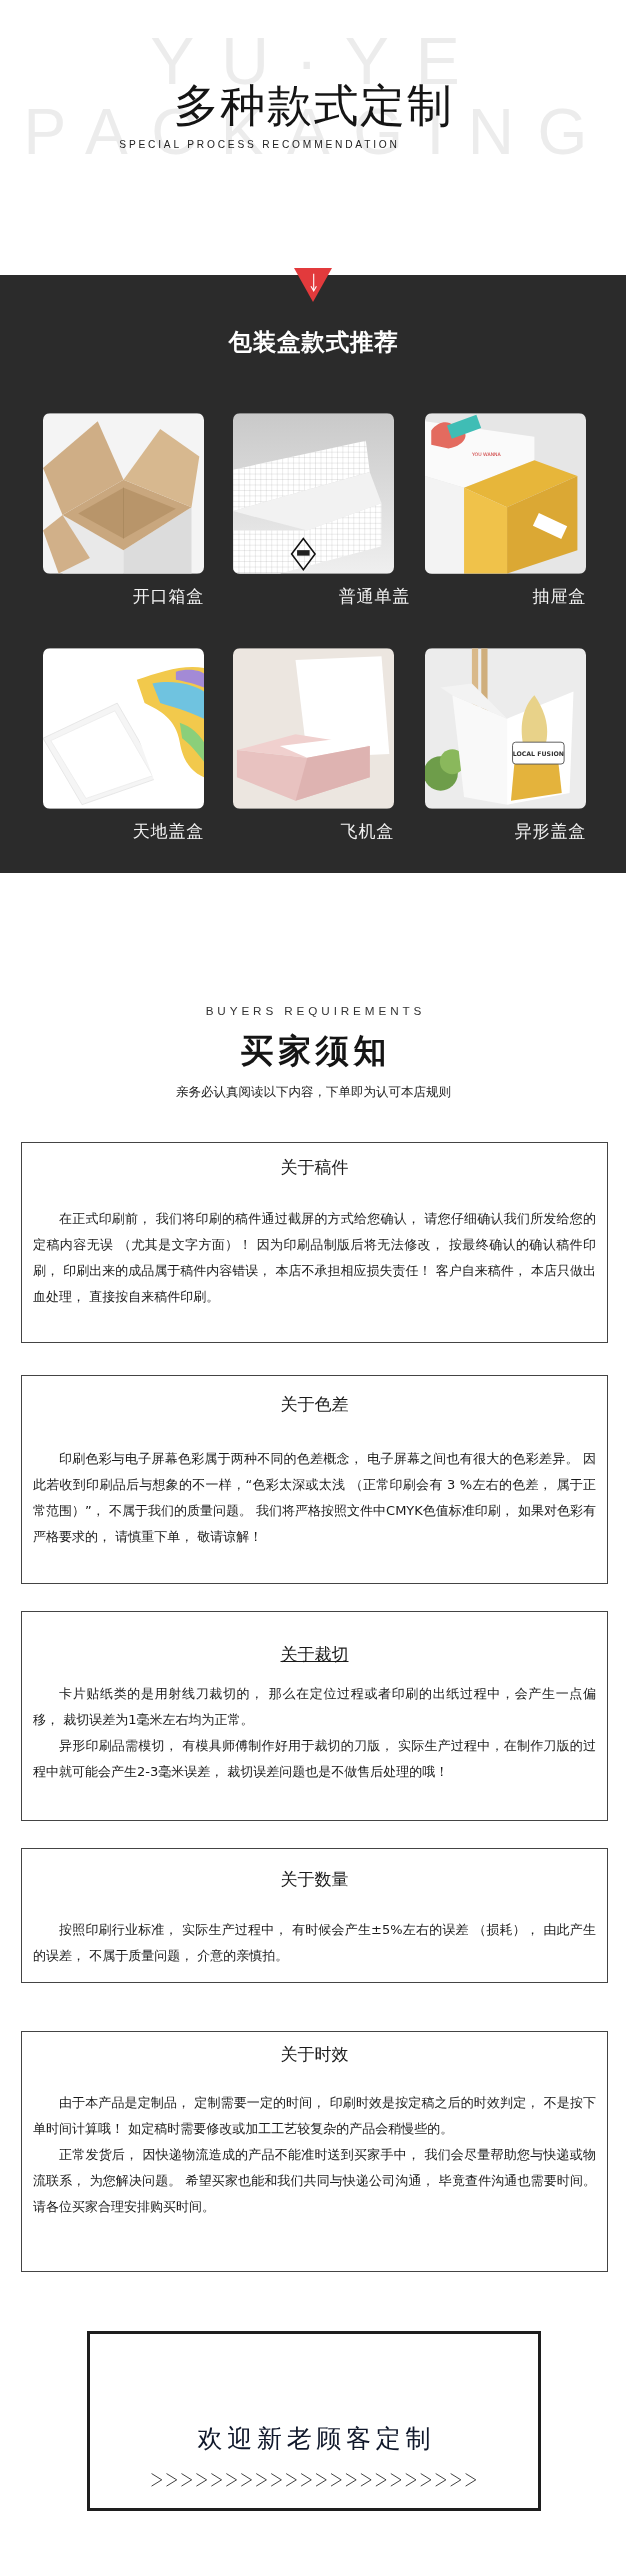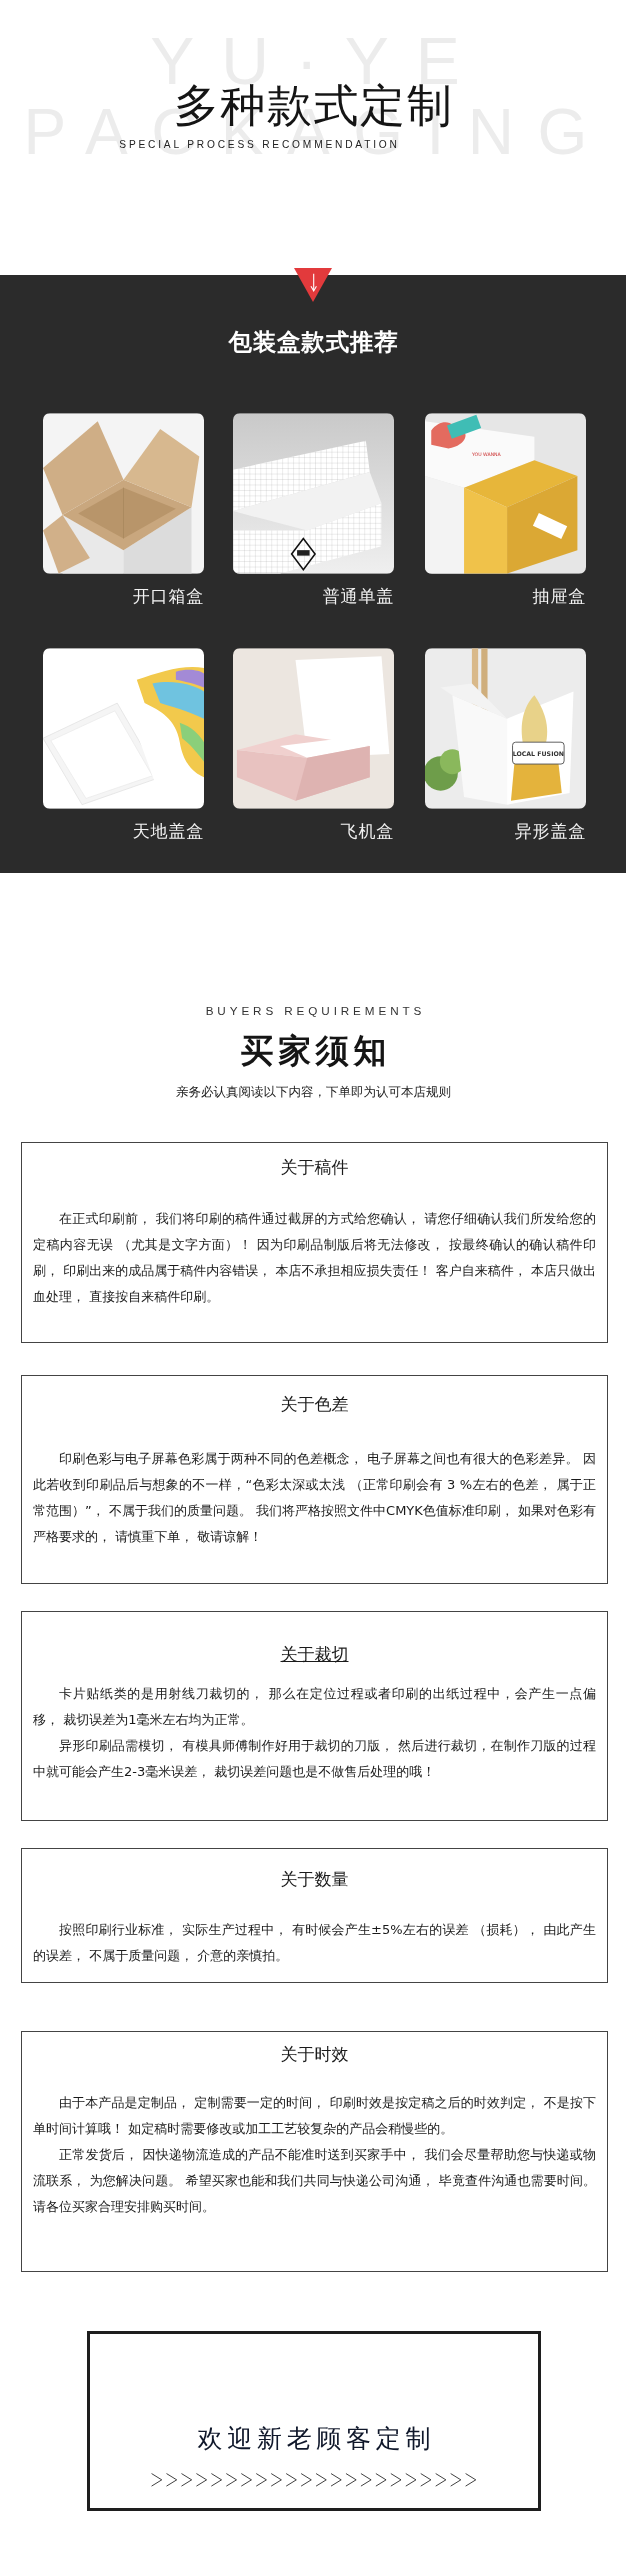--- a/index.html
+++ b/index.html
@@ -86,21 +86,21 @@
     <rect width="206" height="205" fill="url(#bg2)"></rect>
     <polygon points="0,72 170,35 175,75 0,125" fill="#ffffff"></polygon>
     <polygon points="0,72 170,35 175,75 0,125" fill="url(#grid)"></polygon>
     <polygon points="0,125 175,75 190,115 95,150" fill="#f2f2f2"></polygon>
     <polygon points="0,150 95,150 190,115 190,170 60,205 0,205" fill="#ffffff"></polygon>
     <polygon points="0,150 95,150 190,115 190,170 60,205 0,205" fill="url(#grid)"></polygon>
     <polygon points="75,180 90,160 105,180 90,200" fill="none" stroke="#111" stroke-width="2"></polygon>
     <rect x="82" y="175" width="16" height="7" fill="#222"></rect>
   </svg>
 </div>
-<div class="card-label" style="left:233px; top:586px;">普通单盖</div>
+<div class="card-label" style="left:249px; top:586px;">普通单盖</div>
 
 <div class="card" style="left:425px; top:413px;">
   <svg viewBox="0 0 206 205">
     <rect width="206" height="205" fill="#e6e6e6"></rect>
     <polygon points="0,10 140,30 140,60 50,95 0,80" fill="#fafafa"></polygon>
     <polygon points="0,80 50,95 50,205 0,205" fill="#f3f3f3"></polygon>
     <polygon points="50,95 140,60 195,80 105,120" fill="#e7b63a"></polygon>
     <polygon points="50,95 105,120 105,205 50,205" fill="#f0c24a"></polygon>
     <polygon points="105,120 195,80 195,175 105,205" fill="#dba834"></polygon>
     <path d="M8 22 C20 5 40 10 40 25 C55 15 60 40 30 45 L8 40 Z" fill="#e36b5f"></path>
@@ -170,21 +170,21 @@
   <div class="notice-title" style="top:17px;">关于色差</div>
   <div class="notice-body" style="top:70px;">
     <p>印刷色彩与电子屏幕色彩属于两种不同的色差概念， 电子屏幕之间也有很大的色彩差异。 因此若收到印刷品后与想象的不一样，“色彩太深或太浅 （正常印刷会有 3 %左右的色差， 属于正常范围）”， 不属于我们的质量问题。 我们将严格按照文件中CMYK色值标准印刷， 如果对色彩有严格要求的， 请慎重下单， 敬请谅解！</p>
   </div>
 </div>
 
 <div class="notice" style="top:1611px; height:210px;">
   <div class="notice-title" style="top:31px;text-decoration:underline;">关于裁切</div>
   <div class="notice-body" style="top:69px;">
     <p>卡片贴纸类的是用射线刀裁切的， 那么在定位过程或者印刷的出纸过程中，会产生一点偏移， 裁切误差为1毫米左右均为正常。</p>
-    <p>异形印刷品需模切， 有模具师傅制作好用于裁切的刀版， 然后进行裁切，在制作刀版的过程中就可能会产生2-3毫米误差， 裁切误差问题也是不做售后处理的哦！</p>
+    <p>异形印刷品需模切， 有模具师傅制作好用于裁切的刀版， 实际生产过程中，在制作刀版的过程中就可能会产生2-3毫米误差， 裁切误差问题也是不做售后处理的哦！</p>
   </div>
 </div>
 
 <div class="notice" style="top:1848px; height:135px;">
   <div class="notice-title" style="top:19px;">关于数量</div>
   <div class="notice-body" style="top:68px;">
     <p>按照印刷行业标准， 实际生产过程中， 有时候会产生±5%左右的误差 （损耗）， 由此产生的误差， 不属于质量问题， 介意的亲慎拍。</p>
   </div>
 </div>
 

